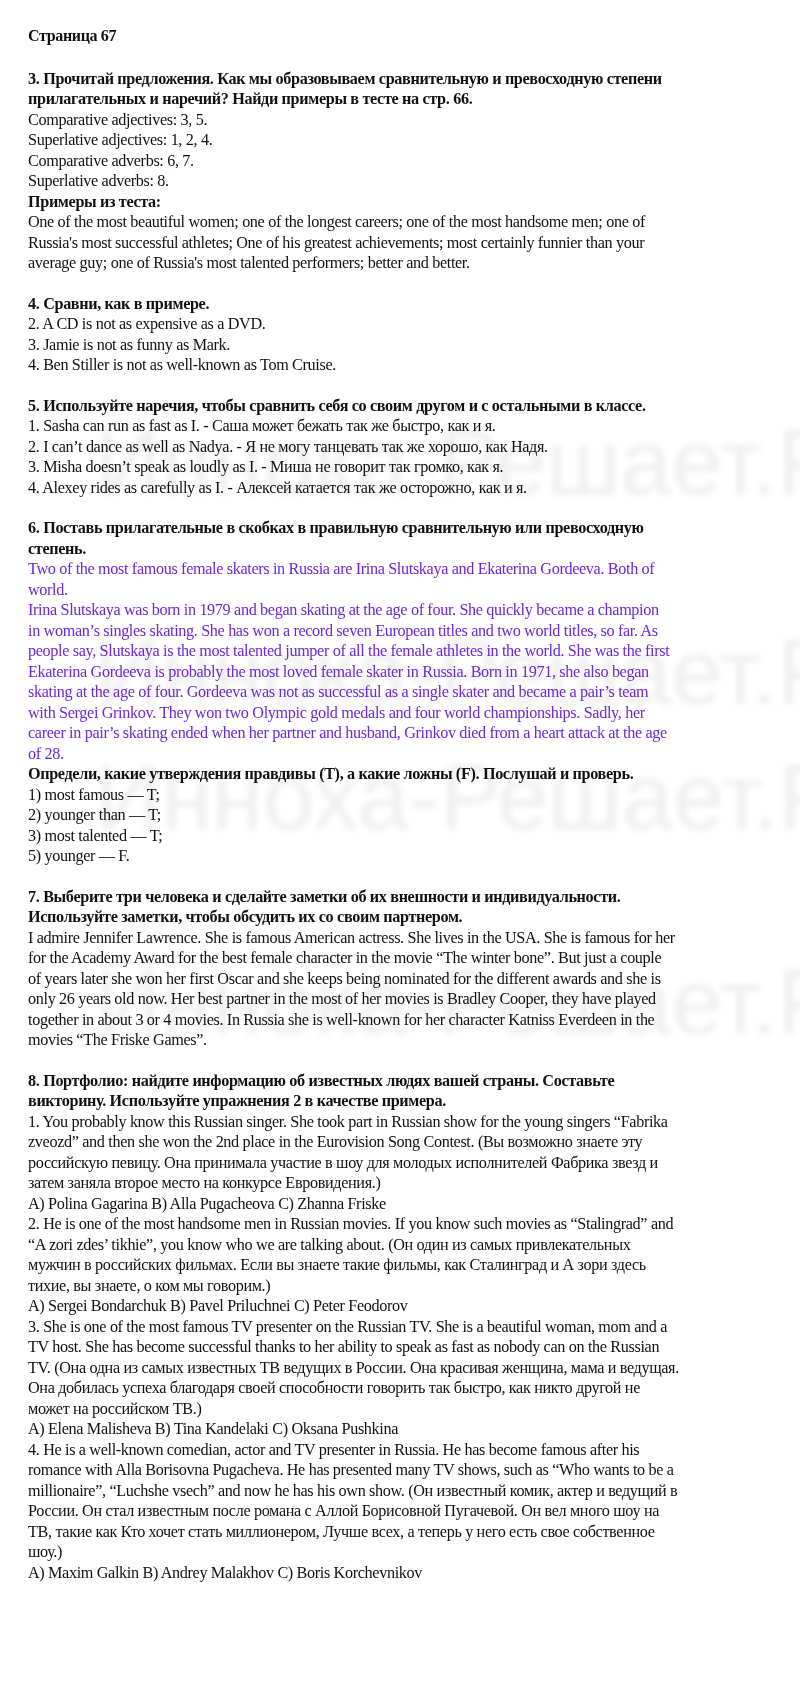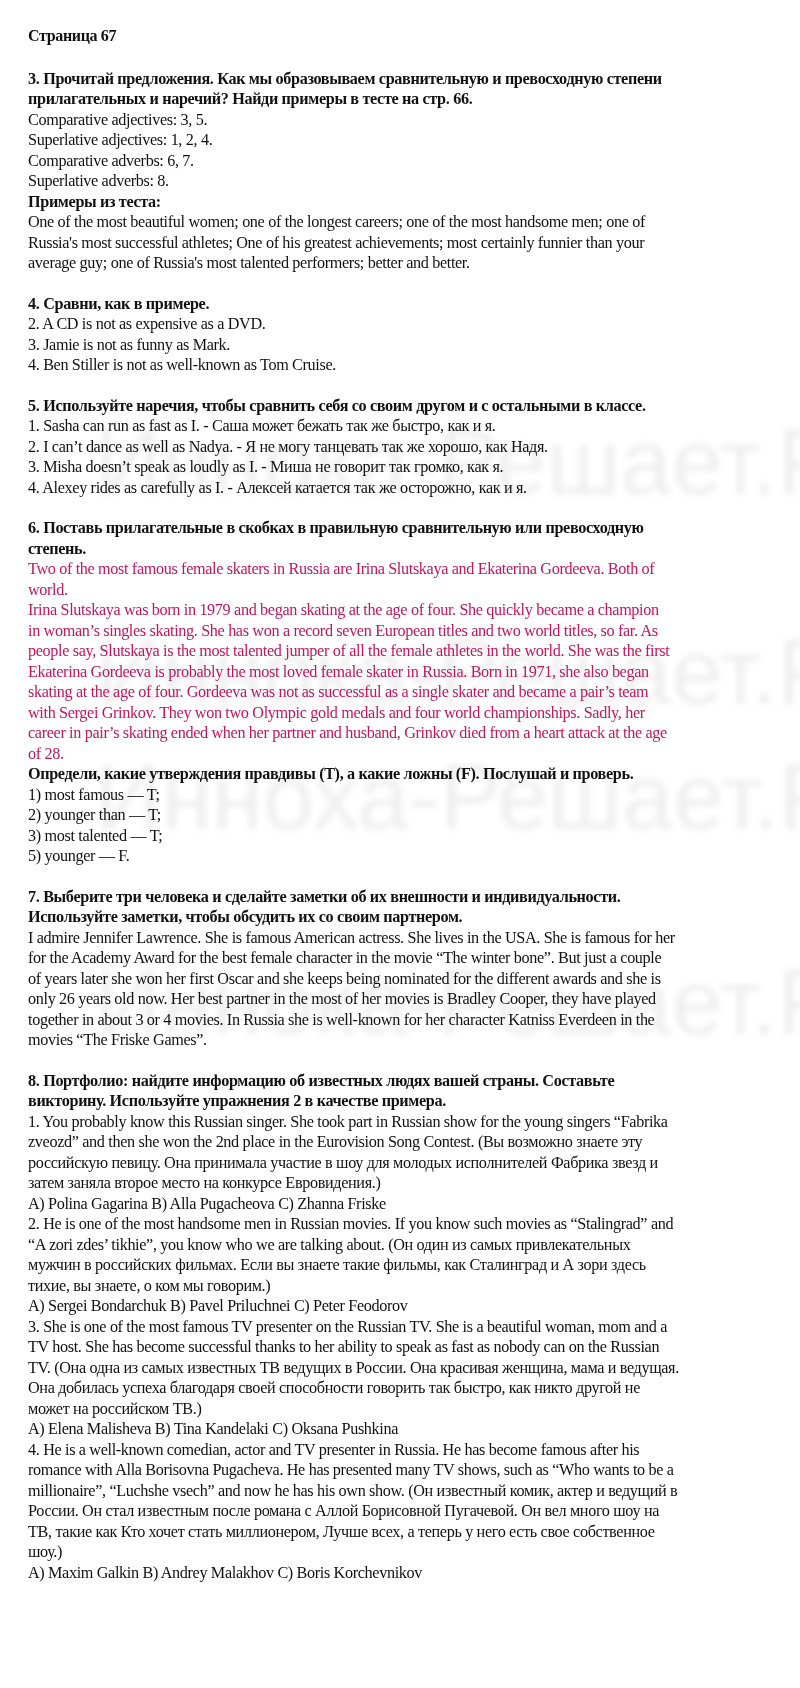--- a/index.html
+++ b/index.html
@@ -3,21 +3,21 @@
   <meta charset="utf-8">
   <style>
     html, body { margin: 0; padding: 0; background: #ffffff; }
     body {
       width: 800px; height: 1688px; position: relative; overflow: hidden;
       font-family: "Liberation Serif", serif; color: #111111;
     }
     .page { position: absolute; left: 28px; top: 26px; width: 750px; }
     .line { font-size: 16.2px; line-height: 20.5px; white-space: nowrap; letter-spacing: -0.35px; }
     .b { font-weight: bold; }
-    .blue { color: #be185d; }
+    .blue { color: #6d28d9; }
     .gap { height: 20px; }
     .watermark {
       position: absolute; font-family: "Liberation Sans", sans-serif;
       font-size: 92px; color: rgba(120,120,120,0.12); white-space: nowrap;
       filter: blur(3px); pointer-events: none;
     }
   </style>
 </head>
 <body>
 

